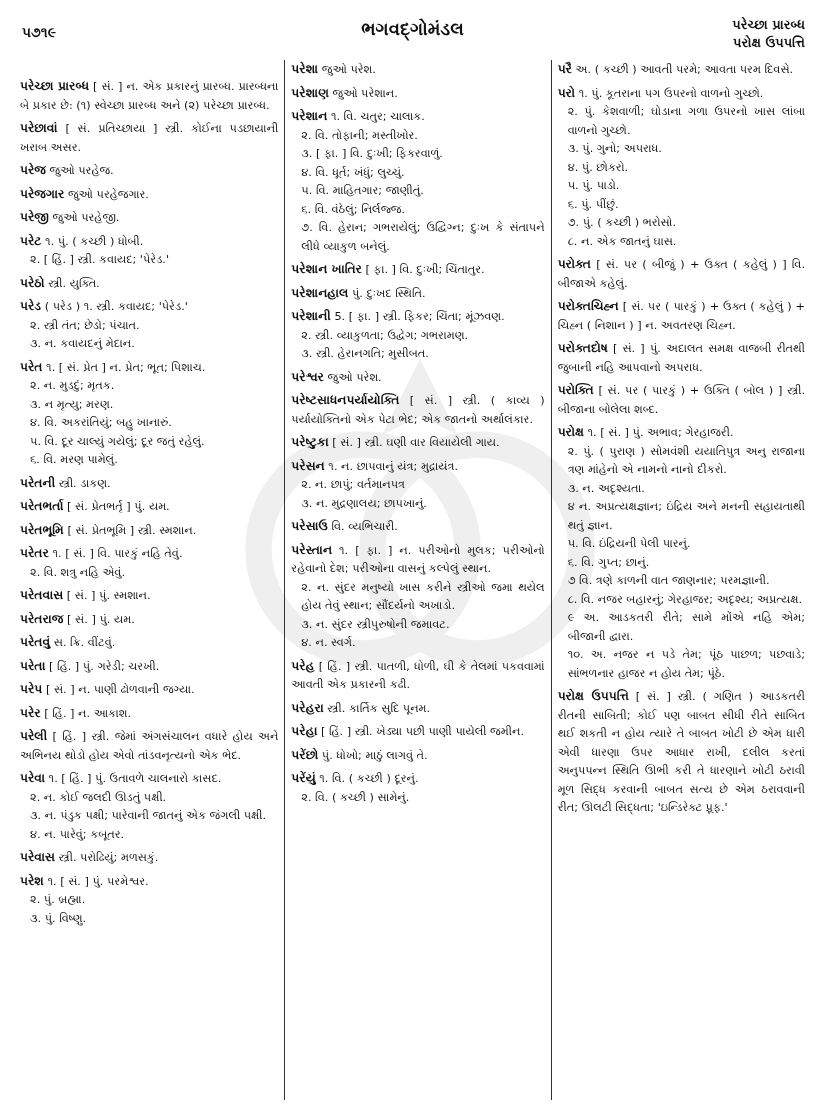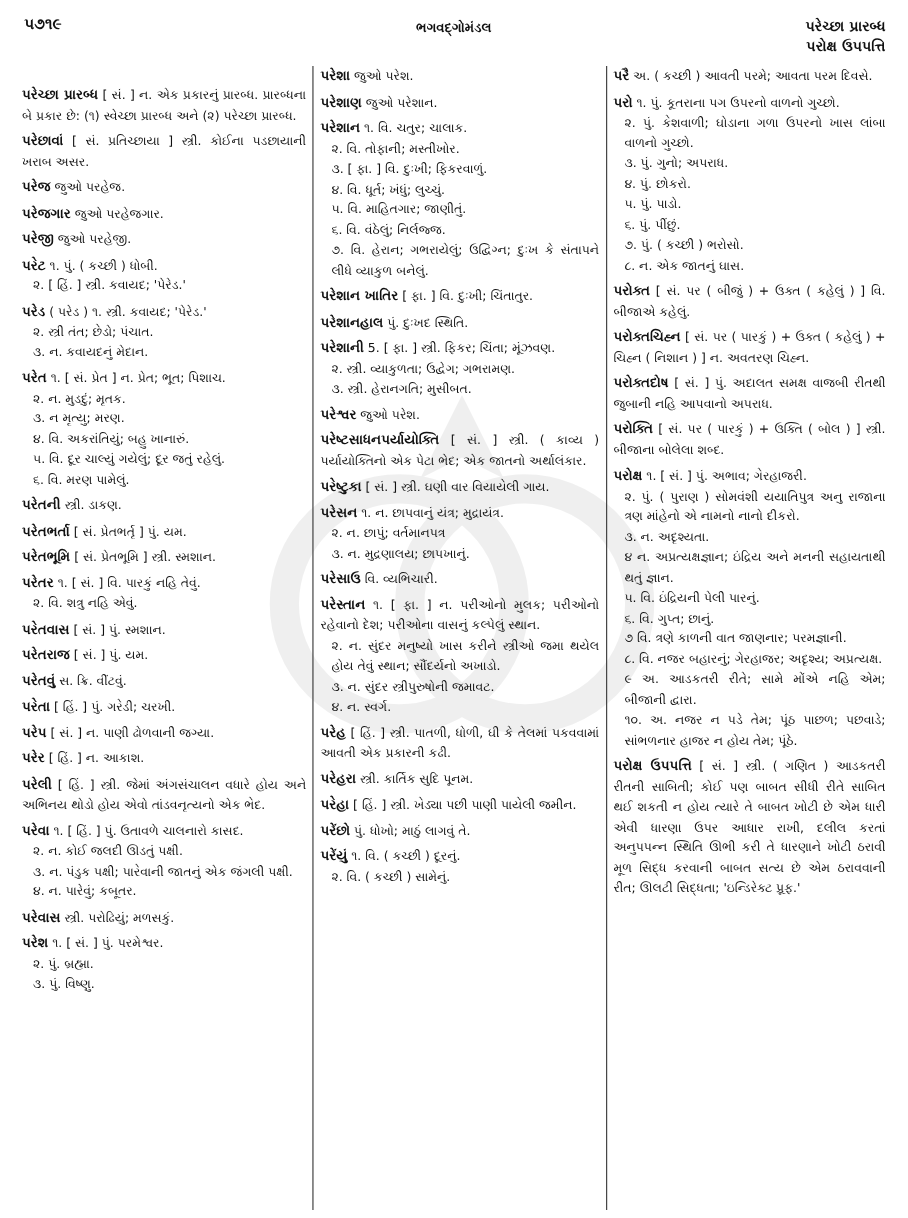--- a/index.html
+++ b/index.html
@@ -1,22 +1,22 @@
 <!DOCTYPE html>
 <html><head>
 <meta charset="utf-8">
 <style>
   html, body { margin: 0; padding: 0; background: #ffffff; }
   body { width: 825px; height: 1107px; position: relative; overflow: hidden;
          font-family: "DejaVu Sans", "Liberation Sans", sans-serif; color: #111; }
   .watermark { position: absolute; left: 230px; top: 340px; width: 380px; height: 380px;
                pointer-events: none; opacity: 0.06; }
   .header { position: absolute; top: 0; left: 0; width: 825px; height: 52px; }
-  .page-num { position: absolute; left: 22px; top: 14px; font-size: 14px; font-weight: bold; }
-  .running-title { position: absolute; left: 0; width: 825px; top: 18px; text-align: center; font-size: 12px; font-weight: bold; }
+  .page-num { position: absolute; left: 22px; top: 24px; font-size: 14px; font-weight: bold; }
+  .running-title { position: absolute; left: 0; width: 825px; top: 18px; text-align: center; font-size: 18px; font-weight: bold; }
   .guide { position: absolute; right: 20px; top: 16px; text-align: right; font-size: 13px; font-weight: bold; line-height: 18px; }
   .columns { position: absolute; top: 60px; left: 16px; width: 795px; height: 1040px; display: flex; }
   .col { flex: 1 1 0; padding: 0 6px; box-sizing: border-box; font-size: 11.3px; line-height: 18.5px; }
   .col + .col { border-left: 1.5px solid #333; }
   .col.c1 { flex-basis: 270px; padding-left: 4px; margin-top: 17px; }
   .col.c2 { flex-basis: 268px; }
   .col.c3 { flex-basis: 262px; }
   .entry { margin: 0 0 4px 0; text-align: justify; }
   .hw { font-weight: bold; font-size: 12.3px; }
   .sub { padding-left: 10px; }
@@ -40,20 +40,21 @@
 </div>
 
 <div class="columns">
   <div class="col c1">
       <div class="entry"><span class="hw">પરેચ્છા પ્રારબ્ધ</span> <span>[ સં. ] ન. એક પ્રકારનું પ્રારબ્ધ. પ્રારબ્ધના બે પ્રકાર છે: (૧) સ્વેચ્છા પ્રારબ્ધ અને (૨) પરેચ્છા પ્રારબ્ધ.</span></div>
       <div class="entry"><span class="hw">પરેછાવાં</span> <span>[ સં. પ્રતિચ્છાયા ] સ્ત્રી. કોઈના પડછાયાની ખરાબ અસર.</span></div>
       <div class="entry"><span class="hw">પરેજ</span> <span>જુઓ પરહેજ.</span></div>
       <div class="entry"><span class="hw">પરેજગાર</span> <span>જુઓ પરહેજગાર.</span></div>
       <div class="entry"><span class="hw">પરેજી</span> <span>જુઓ પરહેજી.</span></div>
       <div class="entry"><span class="hw">પરેટ</span> <span>૧. પું. ( કચ્છી ) ધોબી.</span><div class="sub">૨. [ હિં. ] સ્ત્રી. કવાયદ; 'પેરેડ.'</div></div>
+      <div class="entry"><span class="hw">પરેઠો</span> <span>સ્ત્રી. યુક્તિ.</span></div>
       <div class="entry"><span class="hw">પરેડ</span> <span>( પરેડ ) ૧. સ્ત્રી. કવાયદ; 'પેરેડ.'</span><div class="sub">૨. સ્ત્રી તંત; છેડો; પંચાત.</div><div class="sub">૩. ન. કવાયદનું મેદાન.</div></div>
       <div class="entry"><span class="hw">પરેત</span> <span>૧. [ સં. પ્રેત ] ન. પ્રેત; ભૂત; પિશાચ.</span><div class="sub">૨. ન. મુડદું; મૃતક.</div><div class="sub">૩. ન મૃત્યુ; મરણ.</div><div class="sub">૪. વિ. અકરાંતિયું; બહુ ખાનારું.</div><div class="sub">૫. વિ. દૂર ચાલ્યું ગયેલું; દૂર જતું રહેલું.</div><div class="sub">૬. વિ. મરણ પામેલું.</div></div>
       <div class="entry"><span class="hw">પરેતની</span> <span>સ્ત્રી. ડાકણ.</span></div>
       <div class="entry"><span class="hw">પરેતભર્તા</span> <span>[ સં. પ્રેતભર્તૃ ] પું. યમ.</span></div>
       <div class="entry"><span class="hw">પરેતભૂમિ</span> <span>[ સં. પ્રેતભૂમિ ] સ્ત્રી. સ્મશાન.</span></div>
       <div class="entry"><span class="hw">પરેતર</span> <span>૧. [ સં. ] વિ. પારકું નહિ તેવું.</span><div class="sub">૨. વિ. શત્રુ નહિ એવું.</div></div>
       <div class="entry"><span class="hw">પરેતવાસ</span> <span>[ સં. ] પું. સ્મશાન.</span></div>
       <div class="entry"><span class="hw">પરેતરાજ</span> <span>[ સં. ] પું. યમ.</span></div>
       <div class="entry"><span class="hw">પરેતવું</span> <span>સ. ક્રિ. વીંટવું.</span></div>
       <div class="entry"><span class="hw">પરેતા</span> <span>[ હિં. ] પું. ગરેડી; ચરખી.</span></div>

